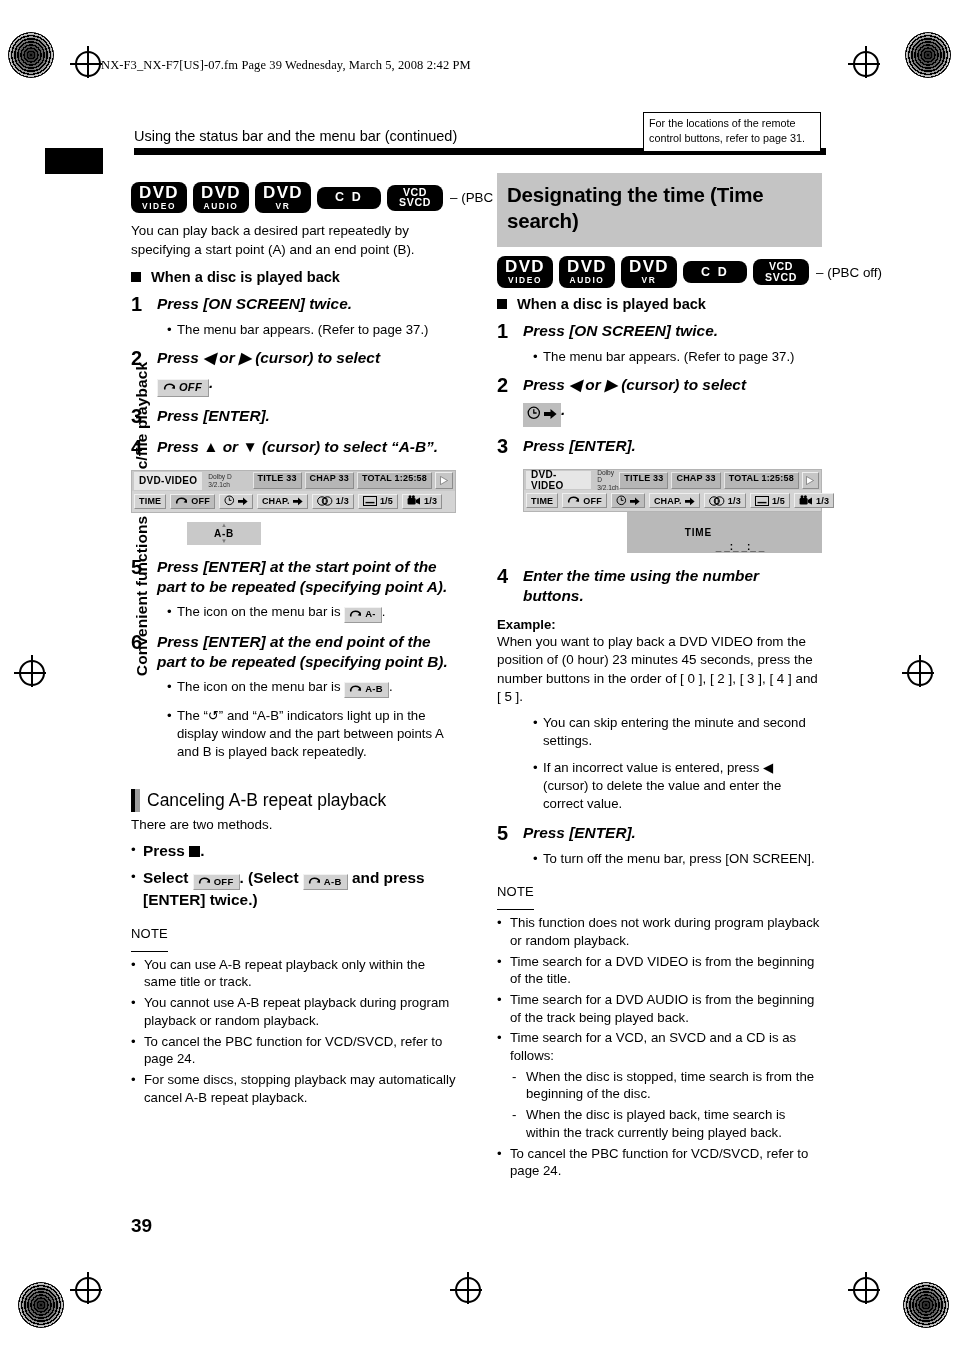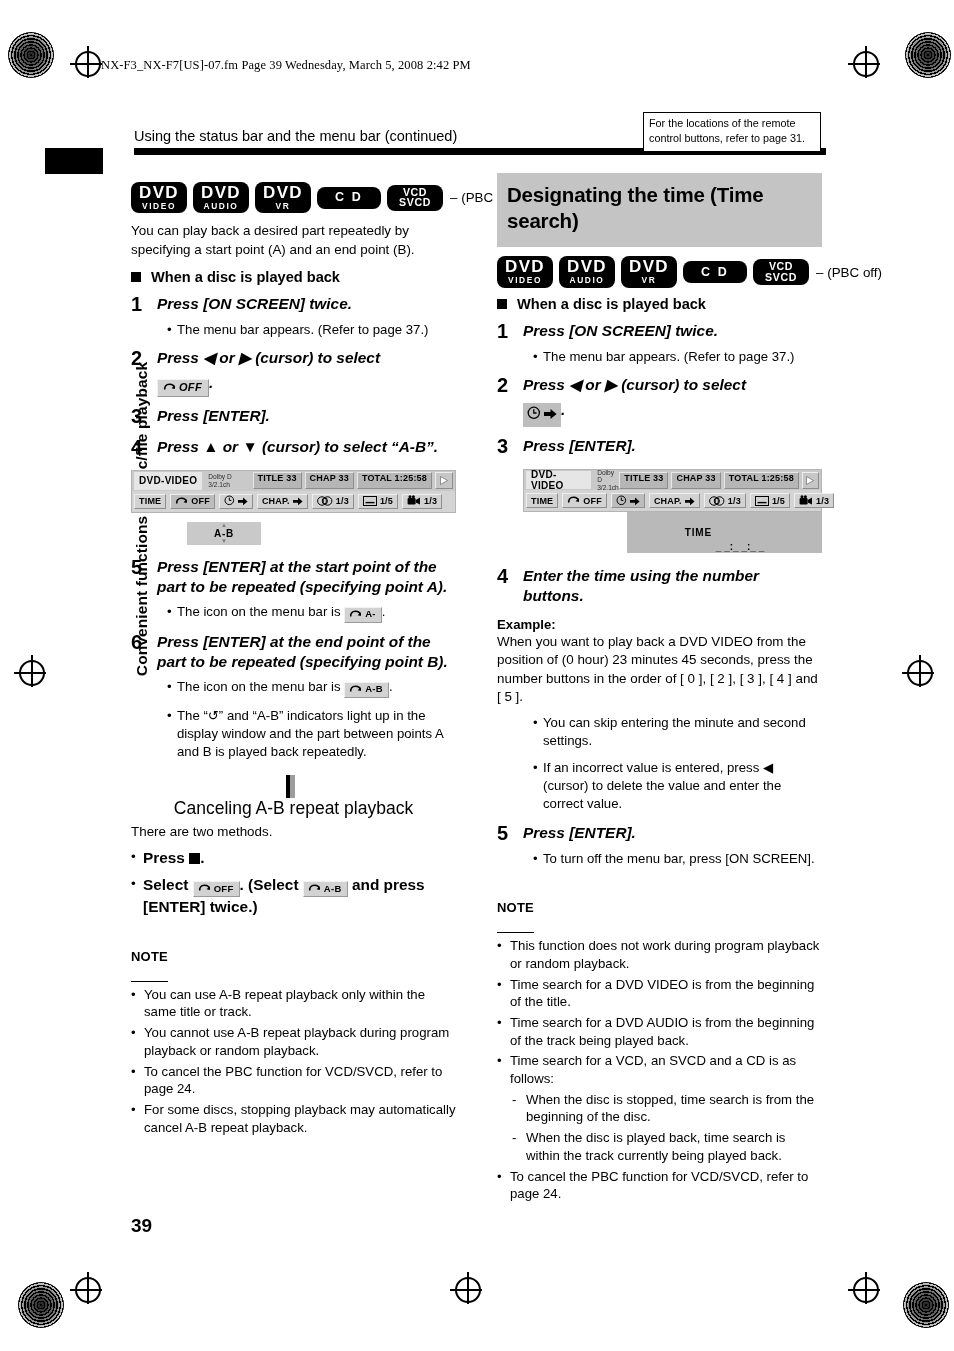--- a/index.html
+++ b/index.html
@@ -108,31 +108,31 @@
   .mb-dropdown{background:#c9c9c9;display:inline-flex;flex-direction:column;align-items:center;
      padding:1px 0 1px 0;width:74px;}
   .mb-dd-wrap{padding-left:56px;}
   .mb-dd-wrap.right{padding-left:104px;}
   .dd-arrow{font-size:6px;line-height:5px;color:#7a7a7a;}
   .dd-text{font-size:10px;font-weight:bold;letter-spacing:.8px;}
   .dd-row{display:flex;align-items:center;justify-content:center;gap:4px;background:#b9b9b9;
      padding:1px 6px;}
 
   
-  .subsec{display:flex;align-items:center;margin-top:14px;flex-direction:column;}
+  .subsec{display:flex;align-items:center;margin-top:28px;}
   .subsec .bar{width:9px;height:23px;background:linear-gradient(90deg,#000 0 4px,#9c9c9c 4px 9px);margin-right:7px;}
   .subsec .txt{font-size:17.5px;}
 
   .bullet{display:flex;font-size:13.4px;line-height:1.36;margin-top:7px;}
   .bullet .b{width:12px;flex:0 0 12px;}
   .bullet.bold .t{font-weight:bold;font-size:15.4px;line-height:1.3;}
 
   
-  .note-h{font-size:13px;font-weight:bold;border-bottom:1.6px solid #000;display:inline-block;
-     padding-bottom:17px;margin-top:32px;letter-spacing:.2px;}
+  .note-h{font-size:13px;font-weight:normal;border-bottom:1.6px solid #000;display:inline-block;
+     padding-bottom:10px;margin-top:16px;letter-spacing:.2px;}
   .note-list{margin-top:4px;}
   .note-item{display:flex;font-size:13.2px;line-height:1.34;margin-top:3px;}
   .note-item .b{width:13px;flex:0 0 13px;}
   .note-item.sub{padding-left:15px;}
   .note-item.sub .b{width:14px;flex:0 0 14px;}
 
   .page-no{position:absolute;left:131px;top:1215px;font-size:19px;font-weight:bold;}
 
   .stop-sq{display:inline-block;width:11px;height:11px;background:#000;vertical-align:-1px;}
 </style>

